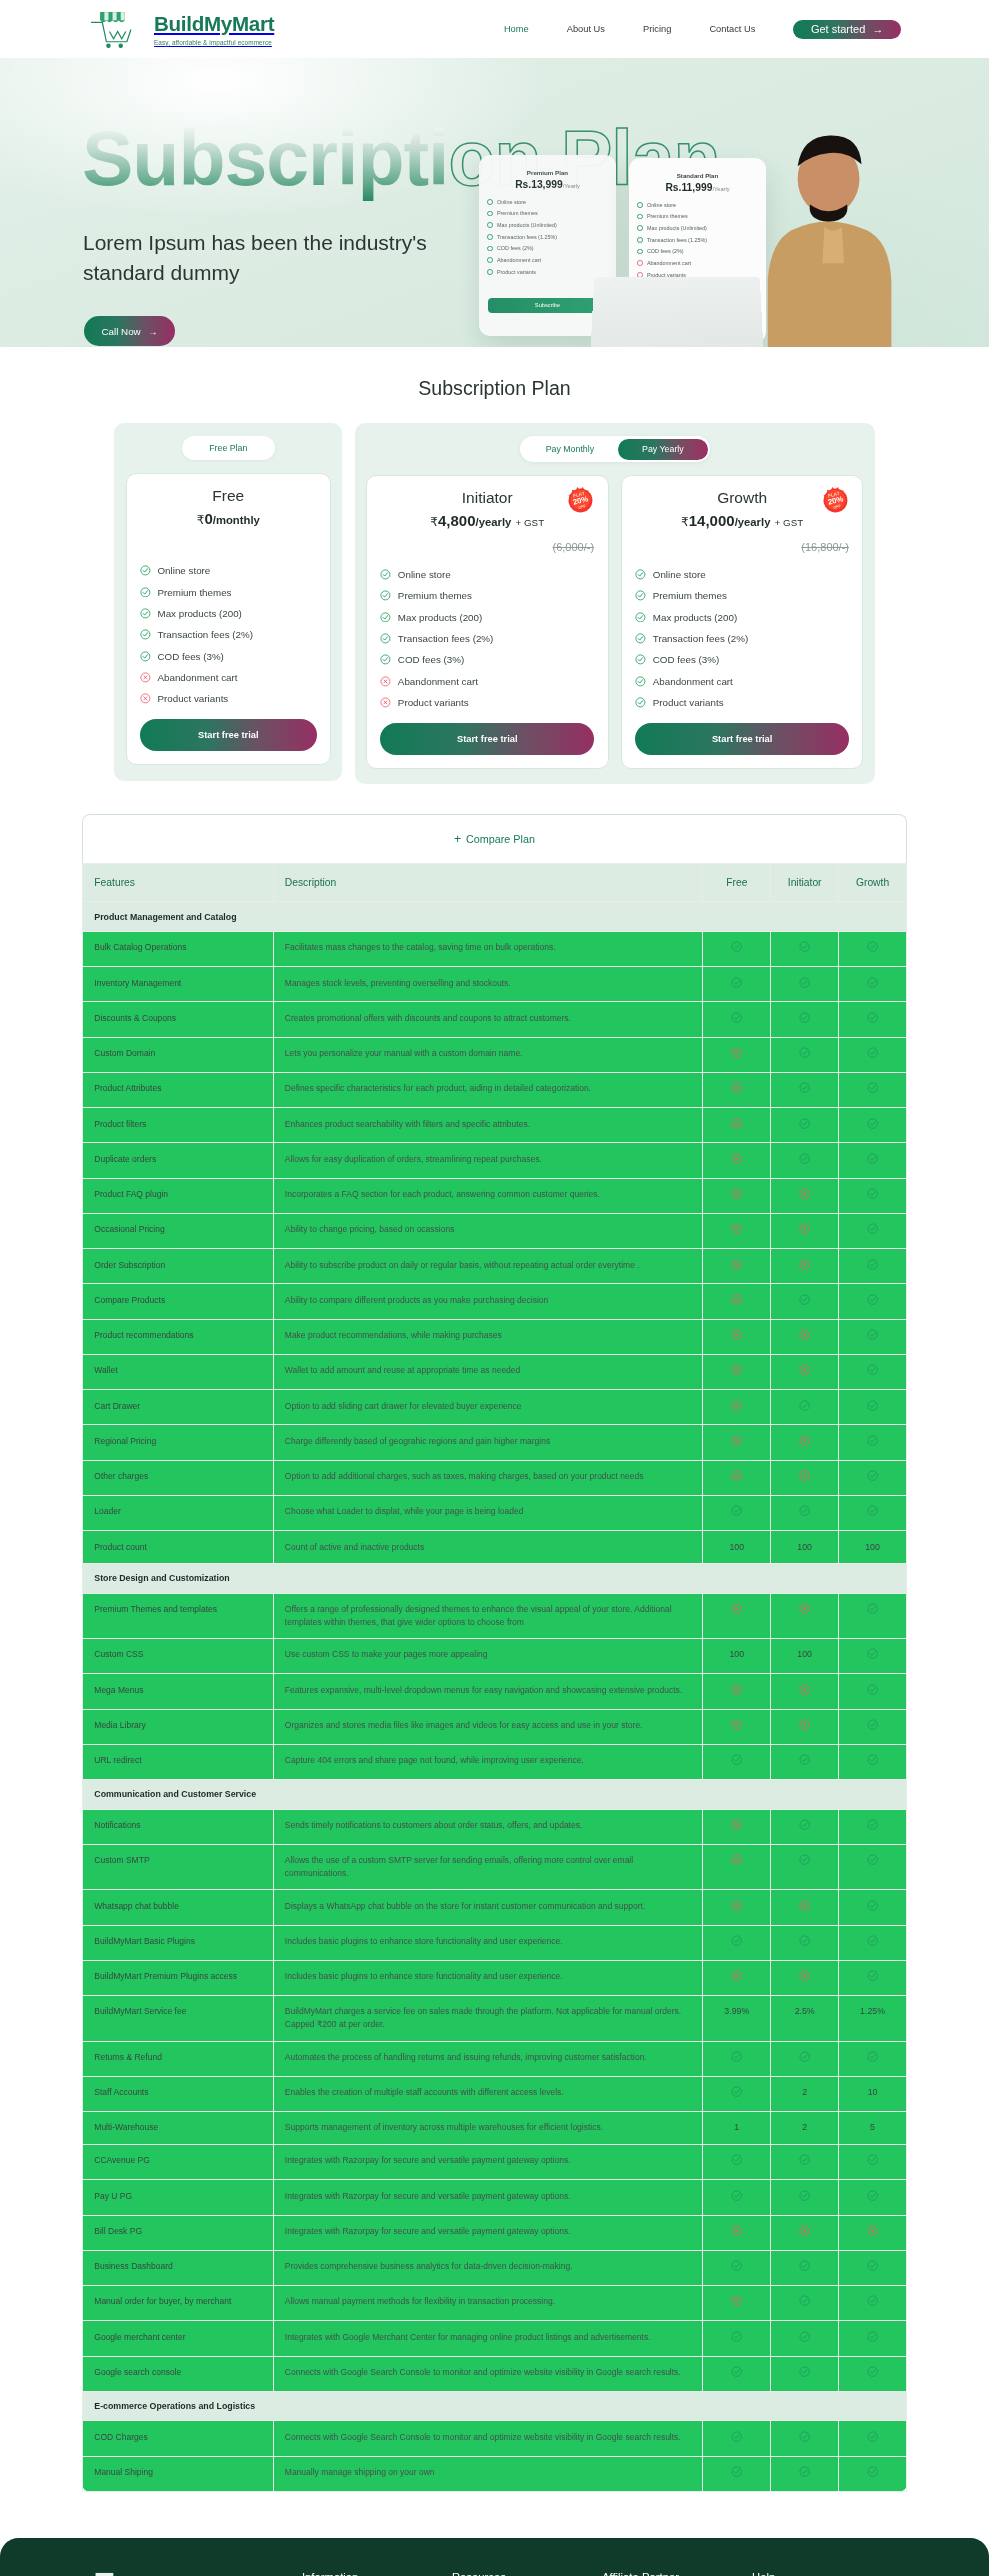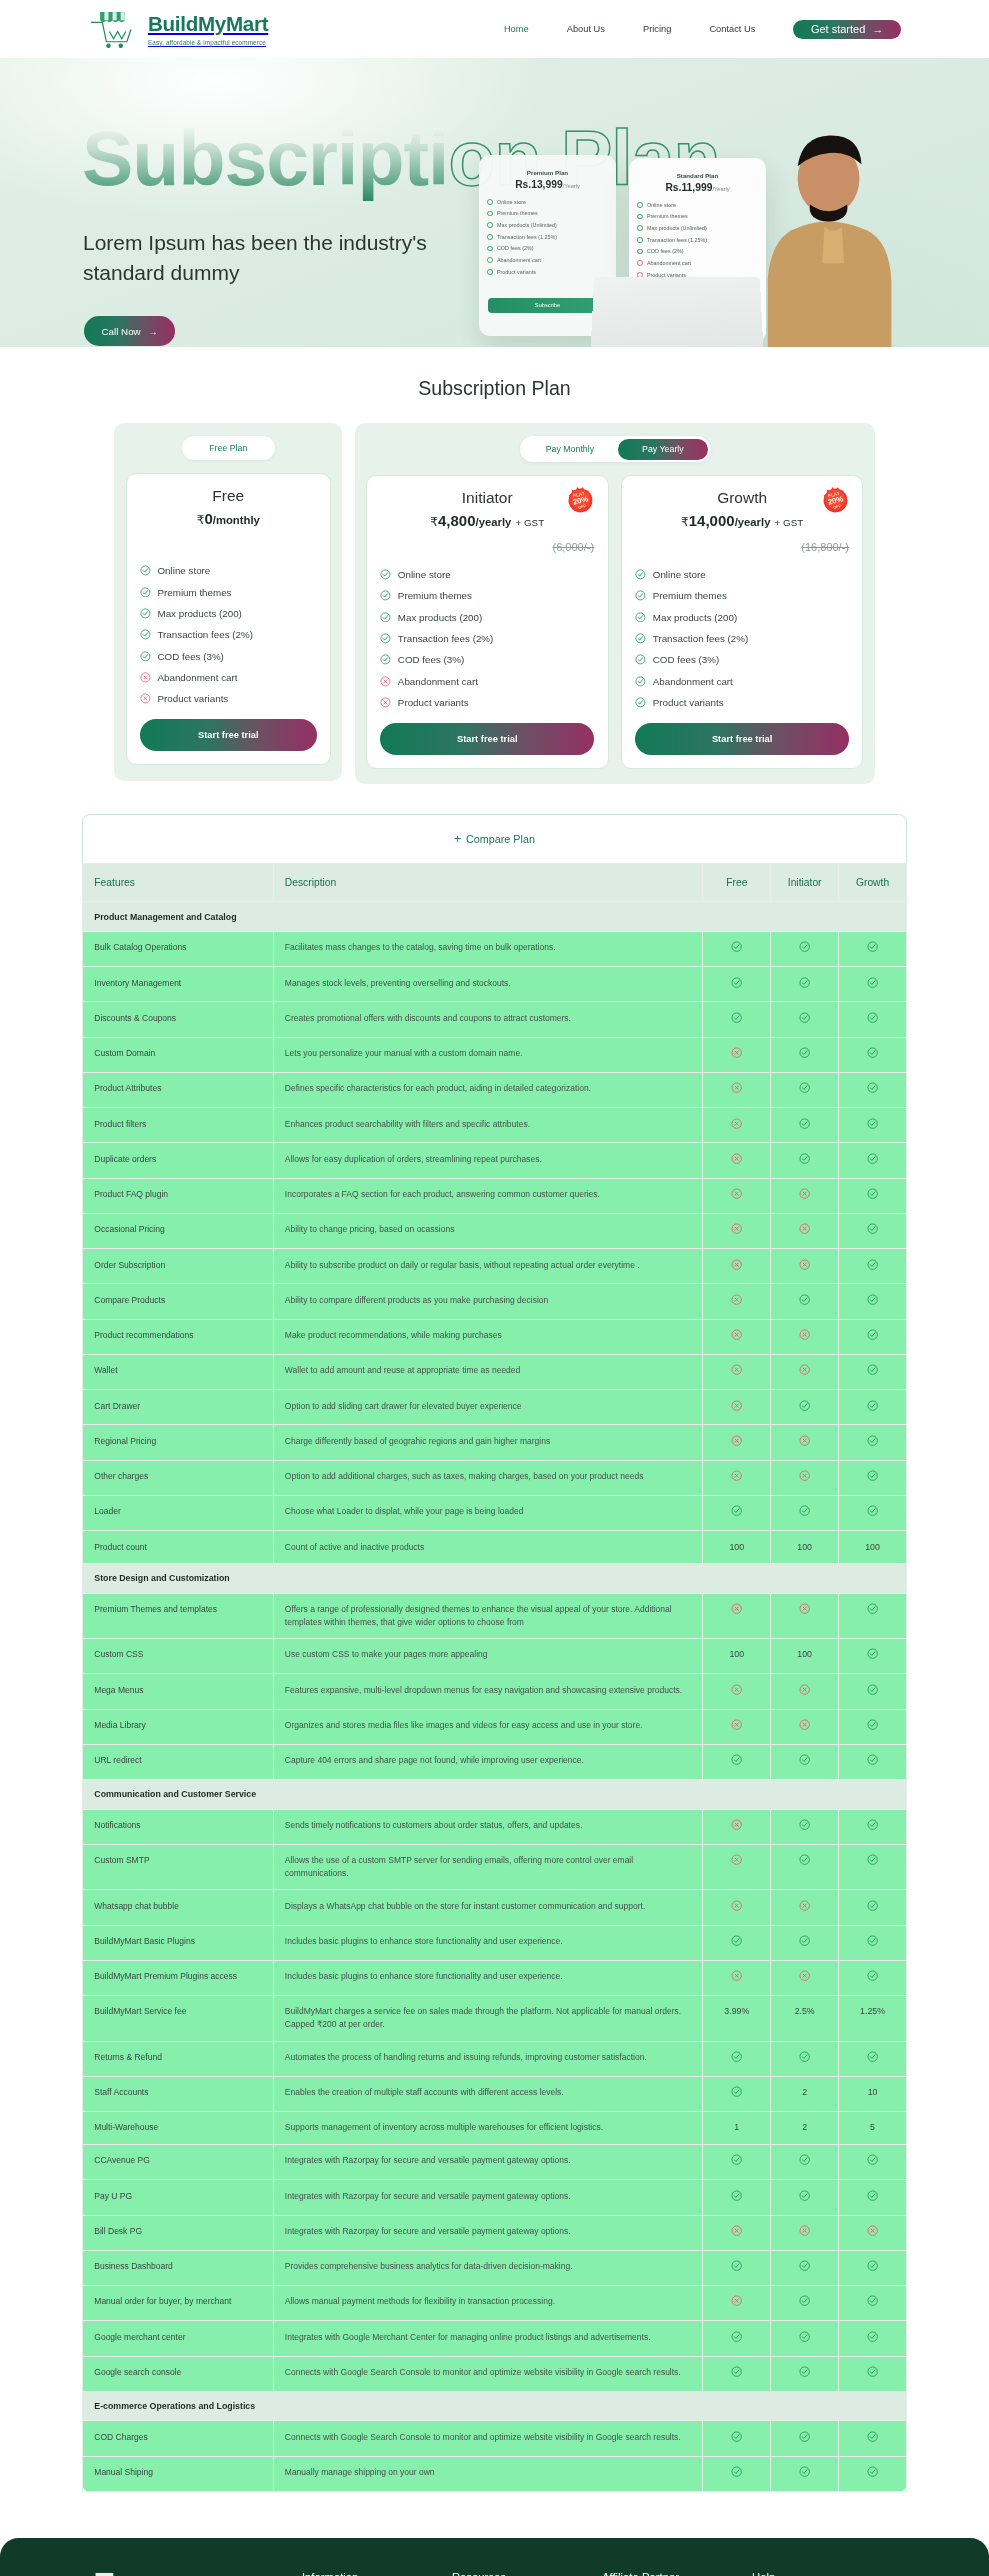--- a/index.html
+++ b/index.html
@@ -7,21 +7,21 @@
   html,body{width:989px}
   body{
     font-family:"Liberation Sans","DejaVu Sans",sans-serif;
     background:#ffffff;color:#23302c;
     -webkit-font-smoothing:antialiased;
   }
   .page{width:989px;position:relative;overflow:hidden}
 
   
   .topbar{height:58px;background:#fff;display:flex;align-items:center;padding:0 0 0 87px;position:relative;z-index:40}
-  .brand{display:flex;align-items:flex-start;gap:14px}
+  .brand{display:flex;align-items:flex-start;gap:20px}
   .brand-logo{width:47px;height:41px;flex:0 0 auto;position:relative}
   .brand-text{display:flex;flex-direction:column;justify-content:center;padding-top:5.2px}
   .brand-name{font-size:20.6px;font-weight:800;color:#18795a;letter-spacing:-0.3px;line-height:1}
   .brand-tag{font-size:6.4px;color:#2d7f62;margin-top:4.6px;letter-spacing:0.1px}
   .nav{margin-left:auto;display:flex;align-items:center;gap:38px;padding-right:88px}
   .nav a{font-size:9.3px;color:#333c38;text-decoration:none}
   .nav a.active{color:#18795a}
   .btn-grad{
     border:0;cursor:pointer;color:#fff;border-radius:515px;
     background:linear-gradient(90deg,#117a56 0%,#2d7560 38%,#6d4f63 68%,#962f63 100%);
@@ -118,21 +118,21 @@
   .badge .b3{font-size:3.6px}
 
   
   .compare-sec{padding:17.5px 82px 46px;background:#fff}
   .cmp-head{
     background:#fff;border:0.5px solid #cfe3d8;border-bottom:none;border-radius:8.2px 8.2px 0 0;
     height:49px;display:flex;align-items:center;justify-content:center;
   }
   .cmp-head span{font-size:10.8px;color:#18795a;display:inline-flex;align-items:center;gap:4.6px}
   .cmp-head .plus{font-size:12.4px;line-height:1}
-  table.cmp{width:100%;border-collapse:collapse;table-layout:fixed;background:#86efac;
+  table.cmp{width:100%;border-collapse:collapse;table-layout:fixed;background:#22c55e;
     border:0.5px solid #cfe3d8;border-top:none;border-radius:0 0 8.2px 8.2px}
   table.cmp th,table.cmp td{border:0.5px solid #e7eeea;vertical-align:top}
   table.cmp thead th{
     background:#dcece3;color:#1a6f50;font-size:10.3px;font-weight:400;text-align:left;
     padding:10.3px 11.3px;height:38px;vertical-align:middle;
   }
   table.cmp thead th.c{text-align:center}
   col.w-feat{width:160px}col.w-desc{width:361px}col.w-plan{width:57px}
   tr.group td{background:#dcece3;font-size:8.8px;font-weight:700;color:#1c2b24;padding:9.3px 11.3px}
   tr.row td{padding:9.3px 11.3px;font-size:8.5px;color:#44514b;line-height:1.52}

